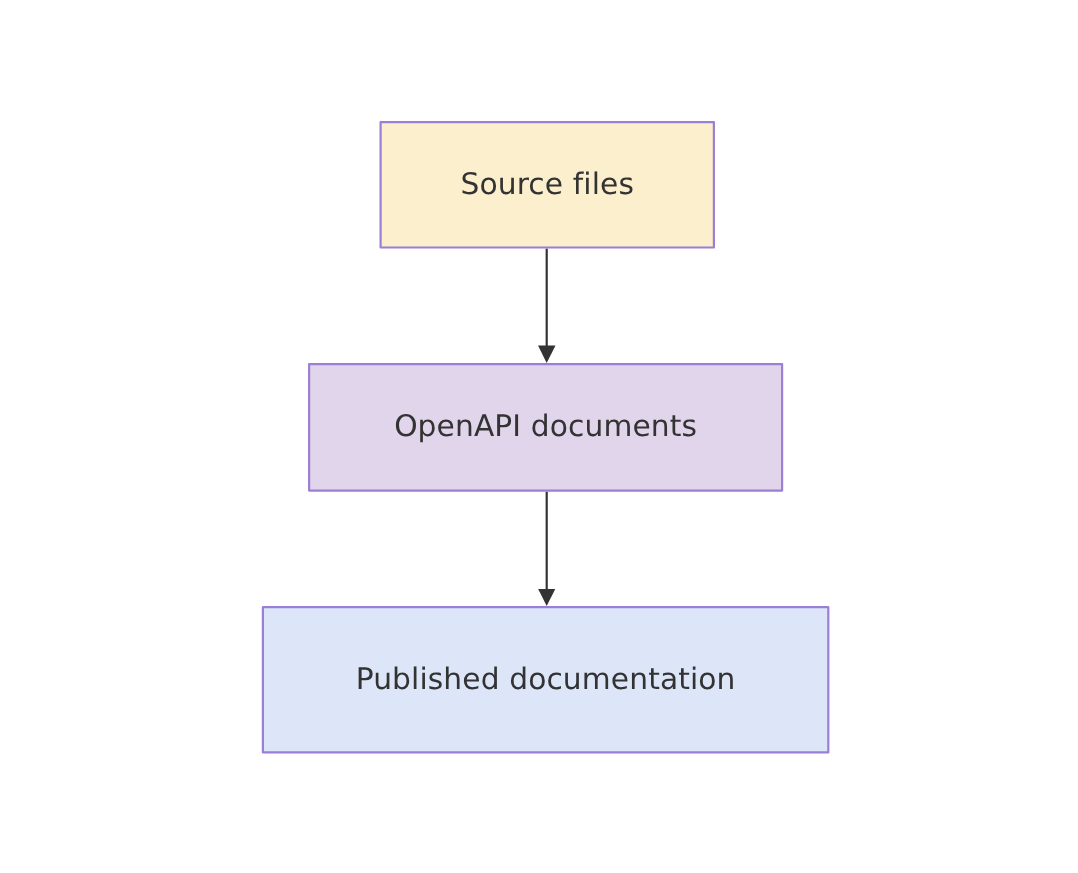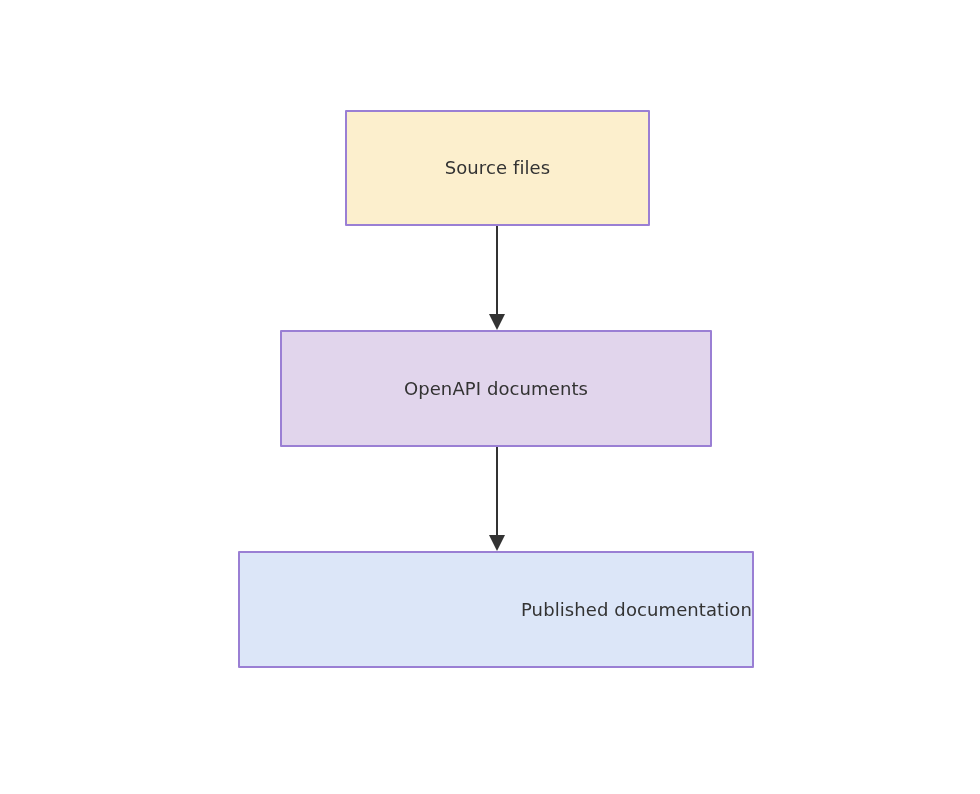--- a/index.html
+++ b/index.html
@@ -31,21 +31,21 @@
     box-sizing: border-box;
     border: 2px solid #9a7fd4;
     border-radius: 1px;
     display: flex;
     align-items: center;
     justify-content: center;
   }
   .node-label {
     color: #333333;
     font-family: "DejaVu Sans", sans-serif;
-    font-size: 18px;
+    font-size: 27px;
     font-weight: 400;
     line-height: 1.2;
     letter-spacing: 0.1px;
     white-space: nowrap;
     text-align: center;
   }
   #node-source-files {
     left: 345px;
     top: 110px;
     width: 305px;
@@ -57,23 +57,22 @@
     top: 330px;
     width: 432px;
     height: 117px;
     background: #e1d5ec;
     justify-content: center;
   }
   #node-published-documentation {
     left: 238px;
     top: 551px;
     width: 516px;
-    height: 117px;
+    height: 134px;
     background: #dce6f8;
-    justify-content: flex-end;
   }
 </style>
 </head>
 <body>
 
 <div id="diagram-canvas">
 
   <svg id="flow-svg" viewBox="0 0 980 794" xmlns="http://www.w3.org/2000/svg">
     <defs>
       <marker id="arrowhead-down" markerWidth="10" markerHeight="8" refX="1" refY="4" orient="auto" markerUnits="strokeWidth">

